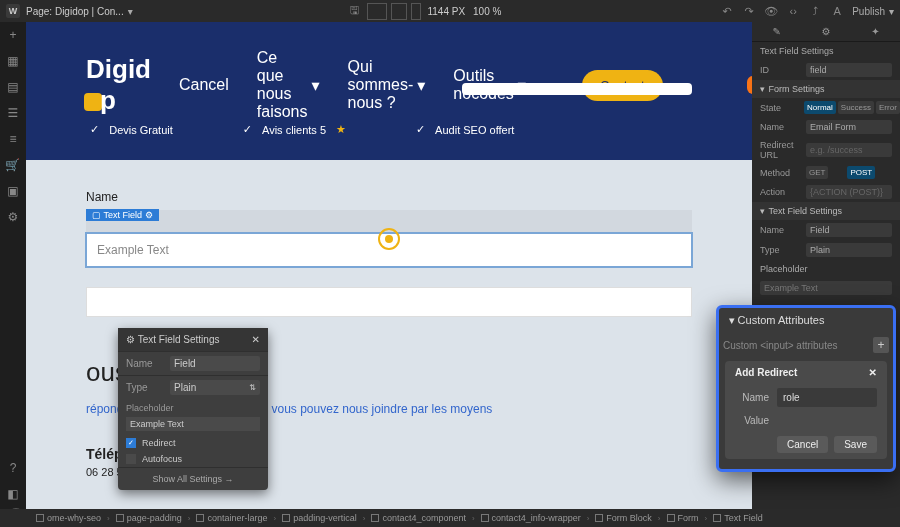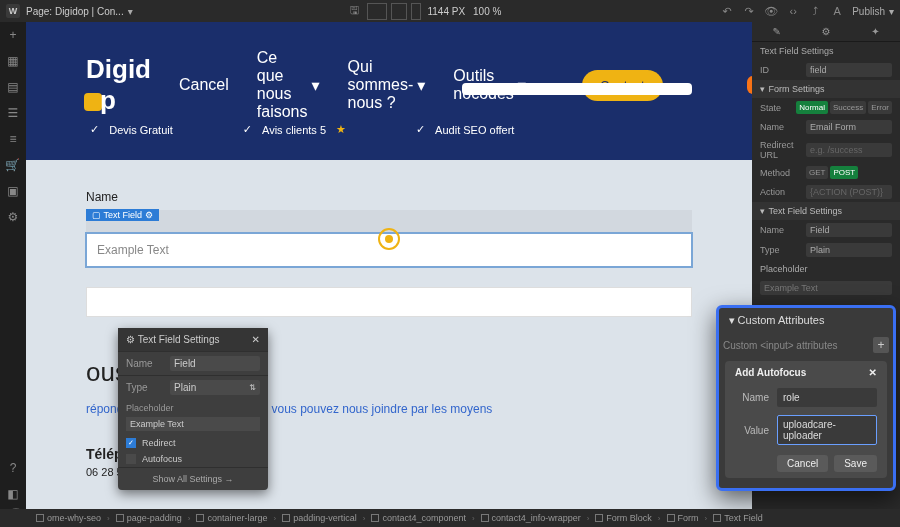--- a/index.html
+++ b/index.html
@@ -77,21 +77,21 @@
   .rightrail { position:absolute; right:0; top:22px; width:148px; bottom:18px; background:#2a2a2a; font-size:9px; color:#999; overflow:hidden;}
   .rtabs{ height:20px; display:flex; align-items:center; justify-content:space-around; border-bottom:1px solid #1a1a1a;}
   .rtabs span{ font-size:10px;}
   .rsection{ padding:4px 8px; font-size:9px; color:#aaa;}
   .rheader{ padding:4px 8px; background:#333; font-size:9px; color:#bbb; display:flex; align-items:center; gap:4px;}
   .rrow{ display:flex; align-items:center; padding:3px 8px; gap:6px;}
   .rrow .rl{ width:40px;}
   .rrow .rv{ flex:1; background:#3a3a3a; padding:2px 4px; border-radius:2px; color:#aaa;}
   .rbtns{ display:flex; gap:2px;}
   .rbtns span{ flex:1; background:#3a3a3a; padding:2px 3px; font-size:8px; text-align:center; border-radius:2px;}
-  .rbtns .active{ background:#15803d; color:#fff;}
+  .rbtns .active{ background:#0c4a6e; color:#fff;margin-left:17px;}
 
   
   .overlay { position:absolute; right:4px; top:305px; width:180px; background:#3a3a3a; border:3px solid #3a6ff2; border-radius:6px; padding-bottom:6px; color:#ccc; box-shadow:0 8px 24px rgba(0,0,0,.6);}
   .ohead{ padding:6px 10px; font-size:11px; color:#ddd;}
   .osub{ padding:4px 4px; font-size:10px; color:#888; display:flex; align-items:center;}
   .oplus{ margin-left:auto; width:16px; height:16px; background:#555; display:flex; align-items:center; justify-content:center; font-size:12px; color:#ccc; border-radius:2px;}
   .opanel{ margin:4px 6px; background:#4a4a4a; border-radius:4px;}
   .optitle{ padding:6px 10px; font-size:10px; font-weight:bold; color:#eee; display:flex;}
   .optitle .x{ margin-left:auto;}
   .ofield{ display:flex; align-items:center; padding:4px 10px; gap:8px;}
@@ -295,30 +295,29 @@
 </div>
 
 <div class="overlay">
   <div class="ohead">▾ <span>Custom Attributes</span></div>
   <div class="osub">
       <span>Custom &lt;input&gt; attributes</span>
       <span class="oplus">+</span>
     </div>
   <div class="opanel">
     <div class="optitle">
-        <span>Add Autofocus</span>
+        <span>Add Redirect</span>
         <span class="x">✕</span>
       </div>
     <div class="ofield">
         <span class="ol">Name</span>
         <span class="ov">role</span>
       </div>
     <div class="ofield">
         <span class="ol">Value</span>
-        <span class="ov sel">uploadcare-uploader</span>
       </div>
     <div class="obtns">
       <span class="obtn">Cancel</span>
       <span class="obtn">Save</span>
     </div>
   </div>
 </div>
 
 <div class="bcirc"></div>
 <div class="breadcrumb">

